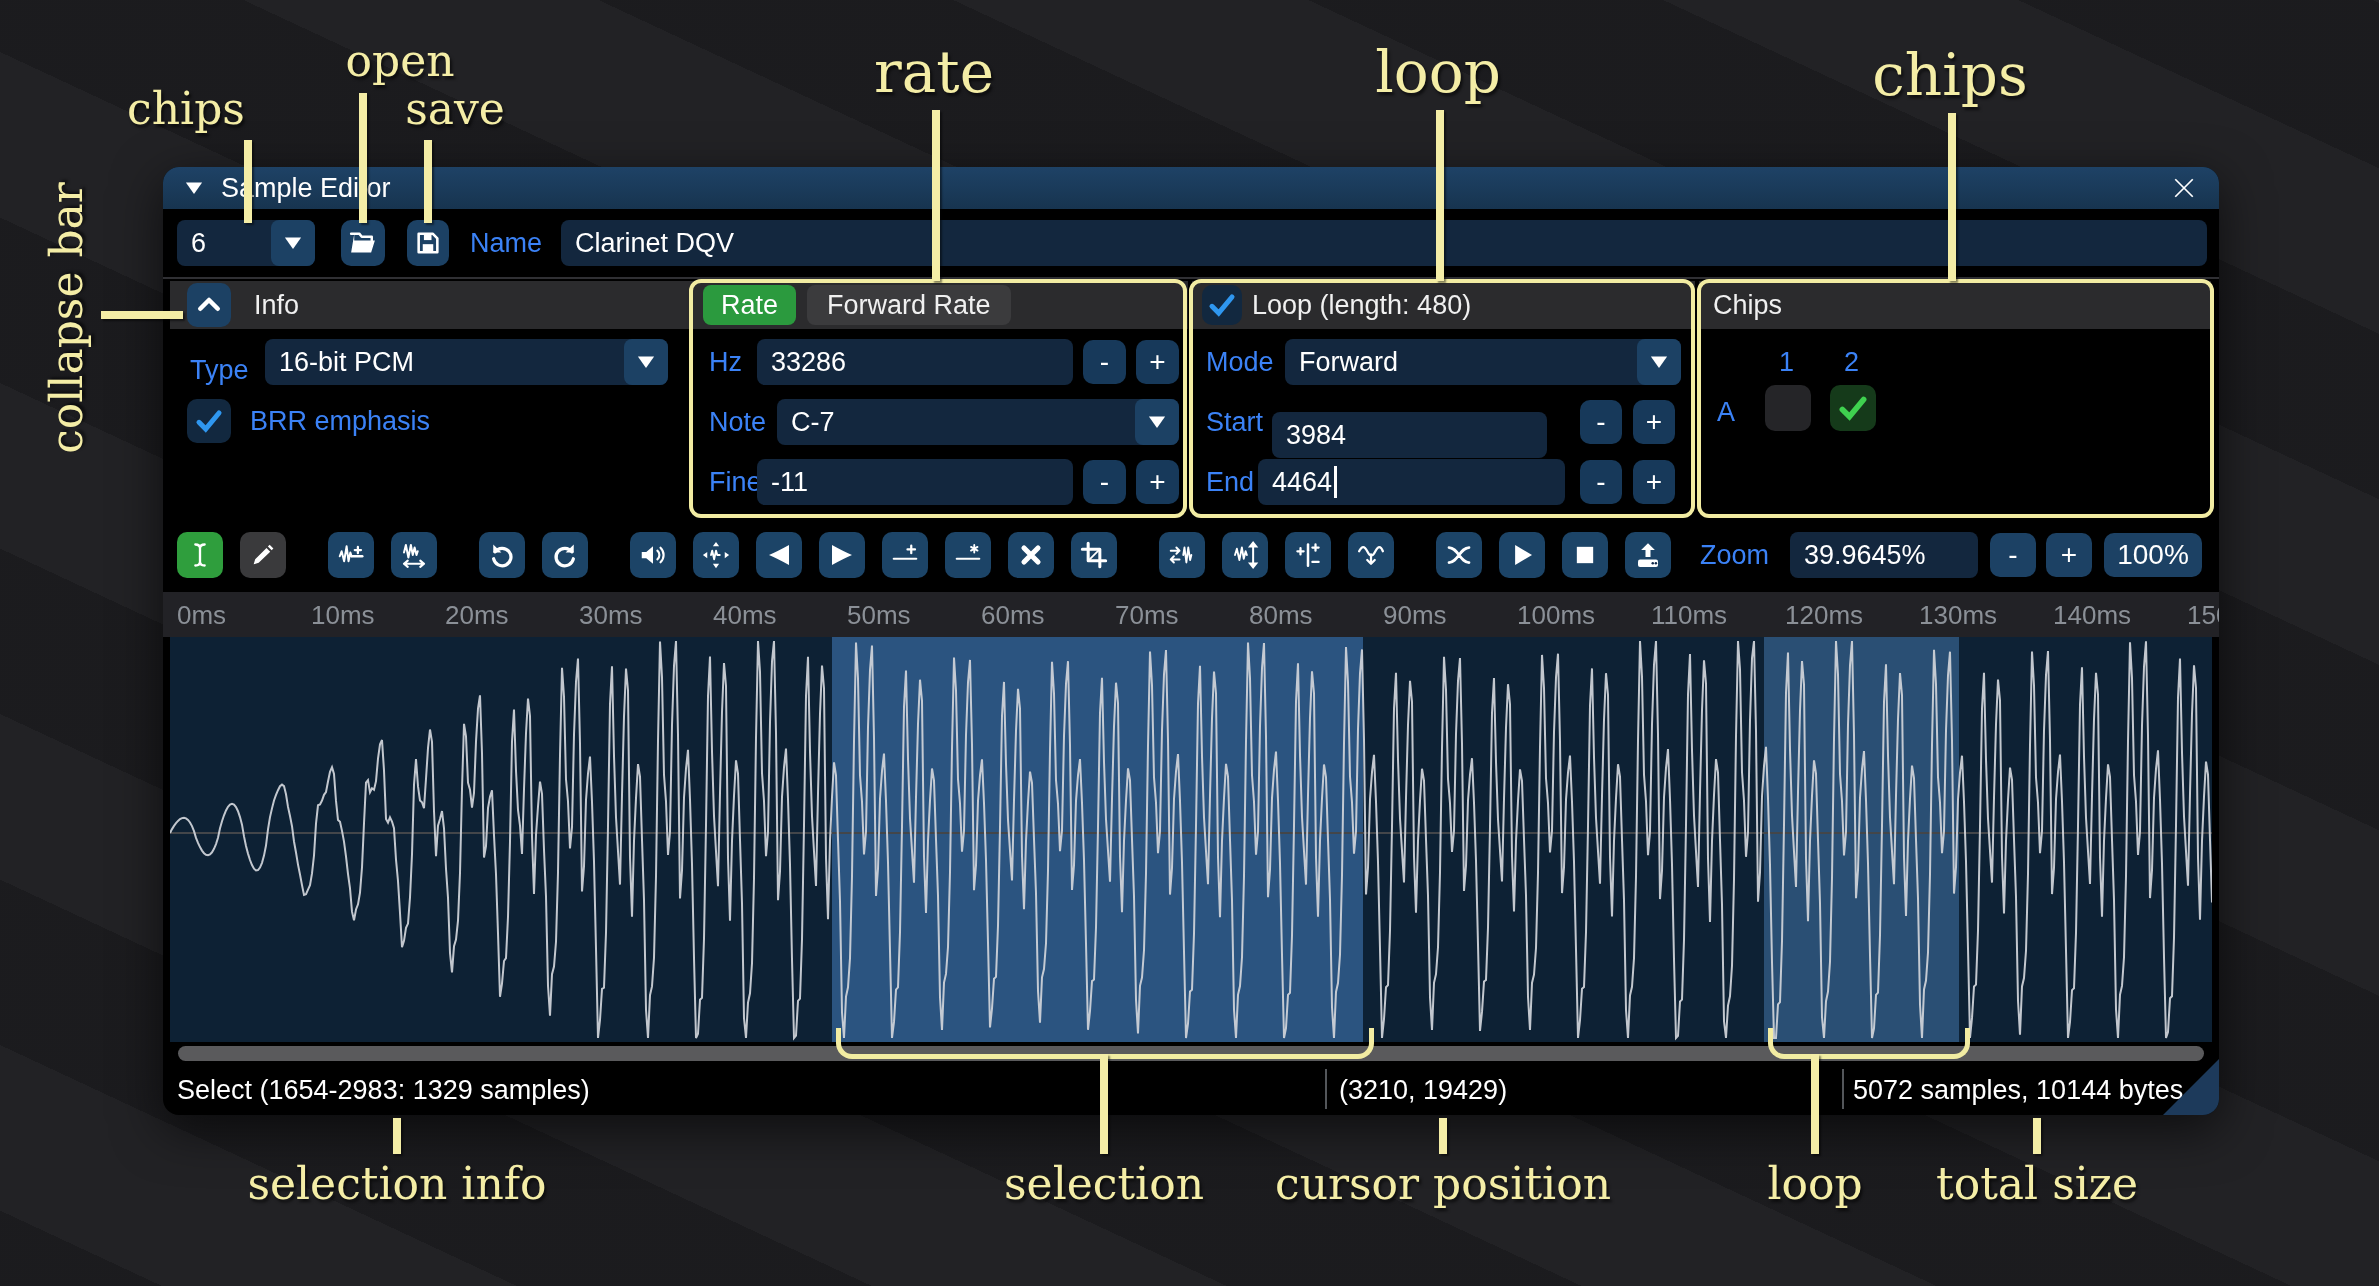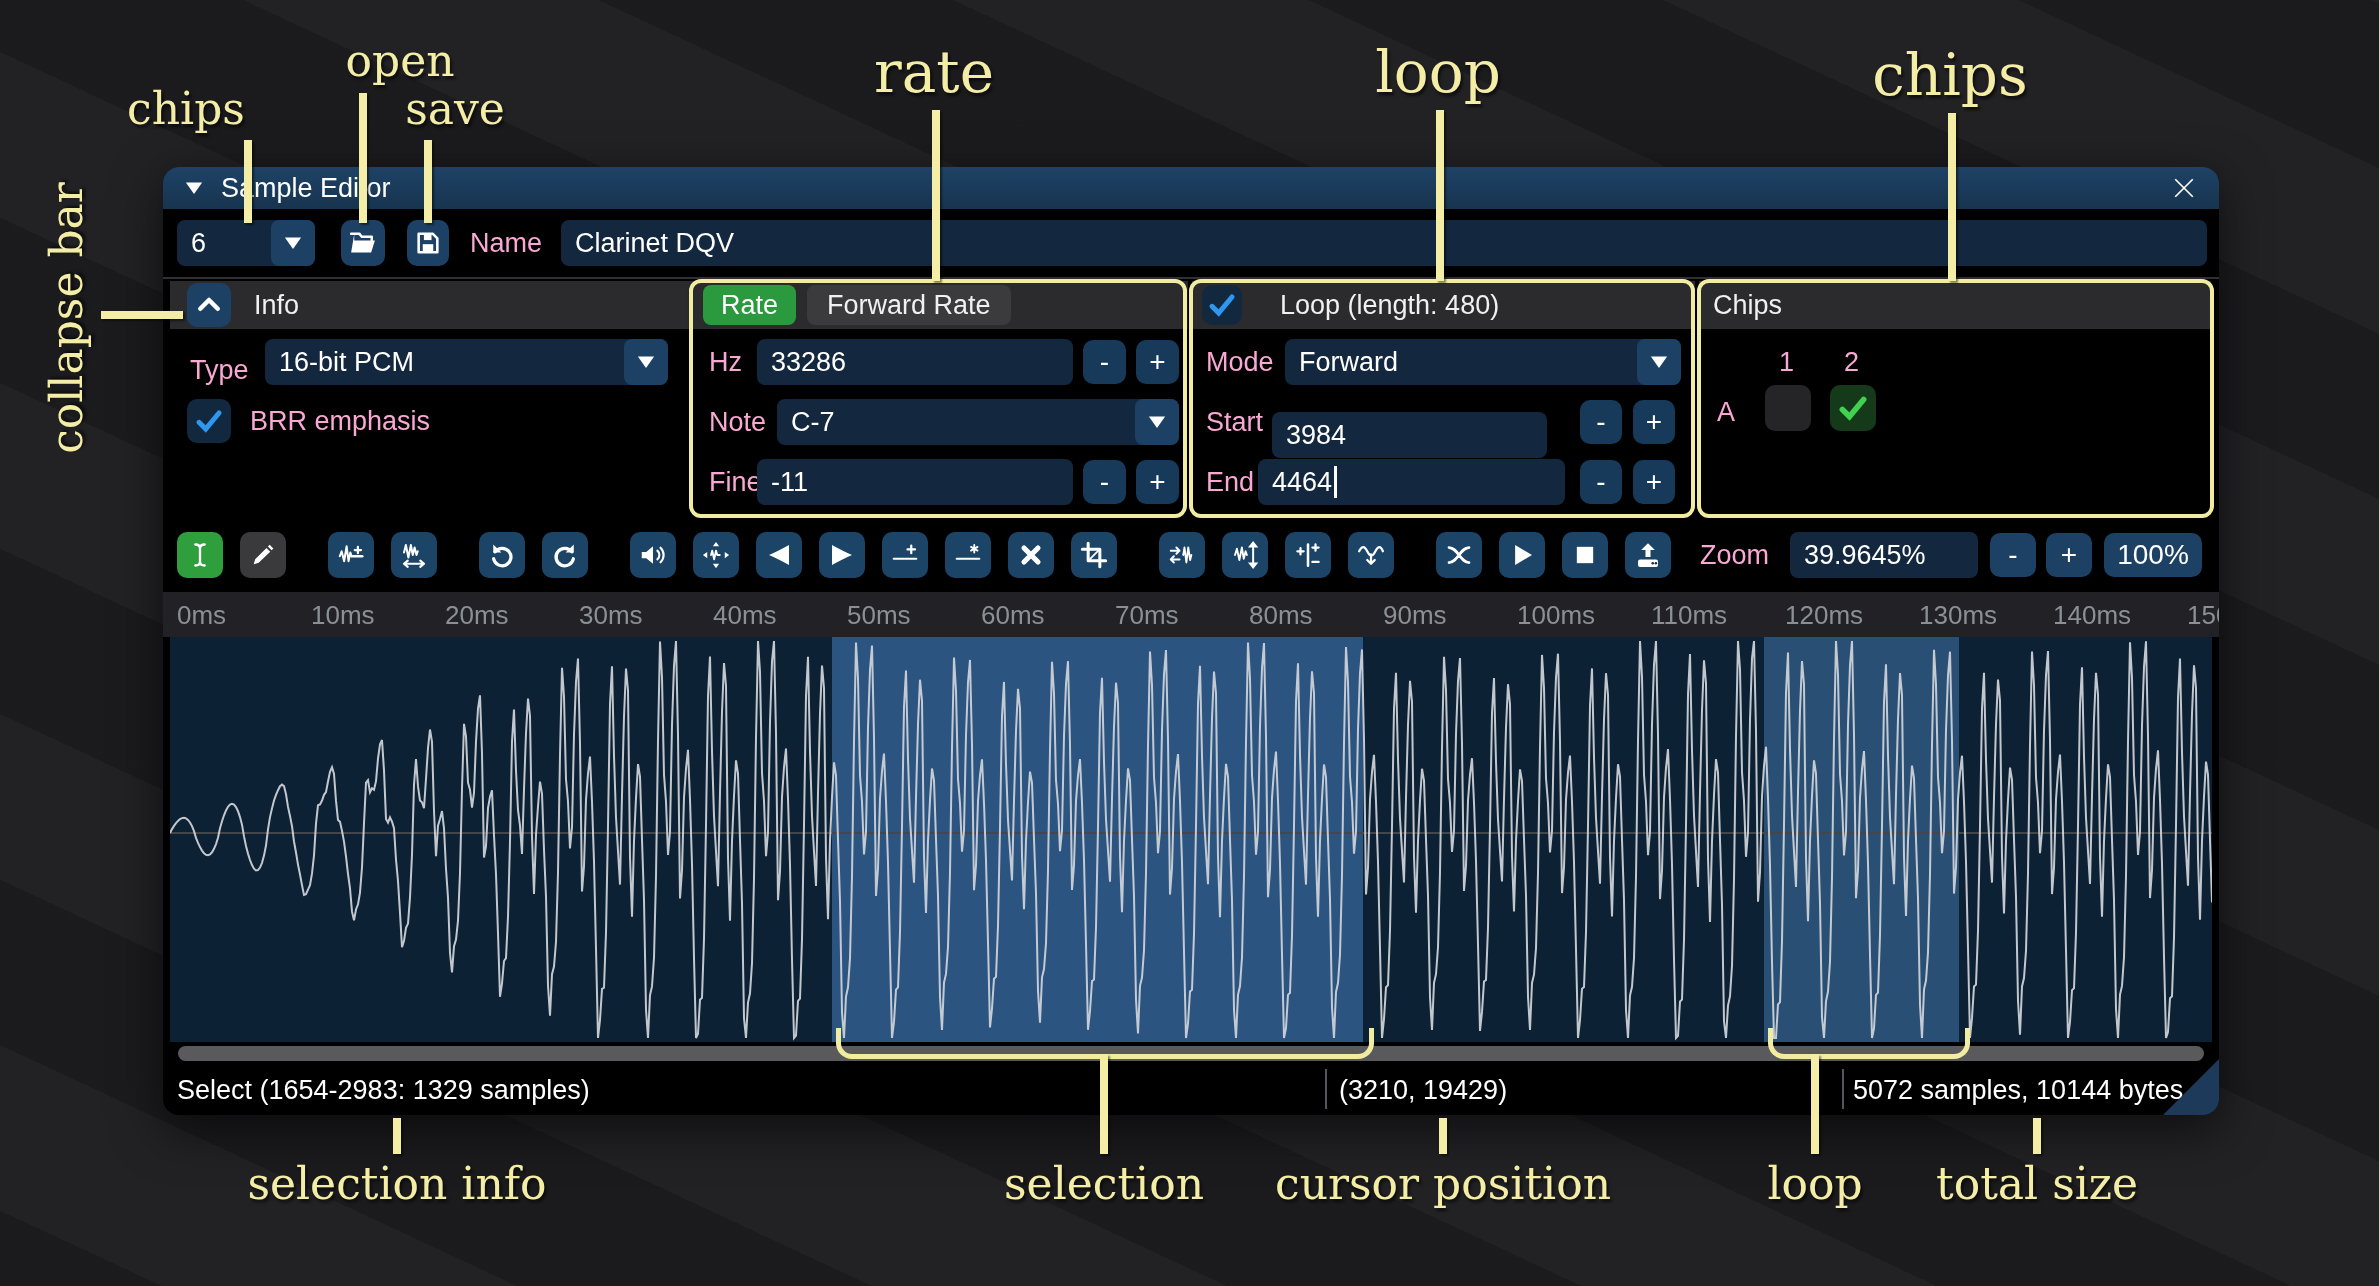--- a/index.html
+++ b/index.html
@@ -21,21 +21,21 @@
   
   .field{position:absolute;background:#13273e;border-radius:8px;height:46px;
     color:#fff;font-size:27px;display:flex;align-items:center;padding-left:14px;box-sizing:border-box;}
   .sbtn{position:absolute;background:#1c4164;border-radius:10px;height:46px;width:44px;
     display:flex;align-items:center;justify-content:center;color:#fff;font-size:27px;}
   .selwrap{position:absolute;height:46px;background:#13273e;border-radius:8px;color:#fff;
     font-size:27px;display:flex;align-items:center;}
   .selwrap .val{padding-left:14px;flex:1;}
   .selarrow{width:44px;height:46px;background:#1c4164;border-radius:8px;
     display:flex;align-items:center;justify-content:center;flex:none;}
-  .lbl{position:absolute;color:#f9a8d4;font-size:27px;line-height:46px;height:46px;}
+  .lbl{position:absolute;color:#3b82f6;font-size:27px;line-height:46px;height:46px;}
   .mini{width:43px;height:44px;background:#17395a;border-radius:10px;position:absolute;
     color:#fff;font-size:28px;display:flex;align-items:center;justify-content:center;}
   .checkbox{position:absolute;border-radius:10px;background:#12283f;display:flex;align-items:center;justify-content:center;}
   
   .panel{position:absolute;top:114px;height:235px;background:#000;}
   .phead{position:absolute;left:0;top:0;width:100%;height:48px;background:#2b2b2d;
     display:flex;align-items:center;color:#f0f0f0;font-size:27px;}
   
   .tbtn{position:absolute;top:365px;width:46px;height:46px;background:#1c4467;border-radius:10px;
     display:flex;align-items:center;justify-content:center;}
@@ -178,21 +178,21 @@
 
     <div class="panel" style="left:1029px;width:503px">
       <div class="phead">
         <span class="checkbox" style="position:absolute;left:10px;top:4px;width:40px;height:40px">
           <span class="icon">
               <svg width="32" height="32" viewBox="0 0 24 24">
                 <path d="M4.5 13l5 5L19.5 6" stroke="#2f97ef" fill="none" stroke-width="3.8" stroke-linecap="round"></path>
               </svg>
             </span>
         </span>
-        <span style="margin-left:88px">Loop (length: 480)</span>
+        <span style="margin-left:60px">Loop (length: 480)</span>
       </div>
       <div class="lbl" style="left:14px;top:58px">Mode</div>
       <div class="selwrap" style="left:93px;top:58px;width:396px">
         <span class="val">Forward</span>
         <span class="selarrow">
             <svg width="26" height="26" viewBox="0 0 24 24">
               <path d="M4.5 7h15L12 17.5z" fill="#fff"></path>
             </svg>
           </span>
       </div>

